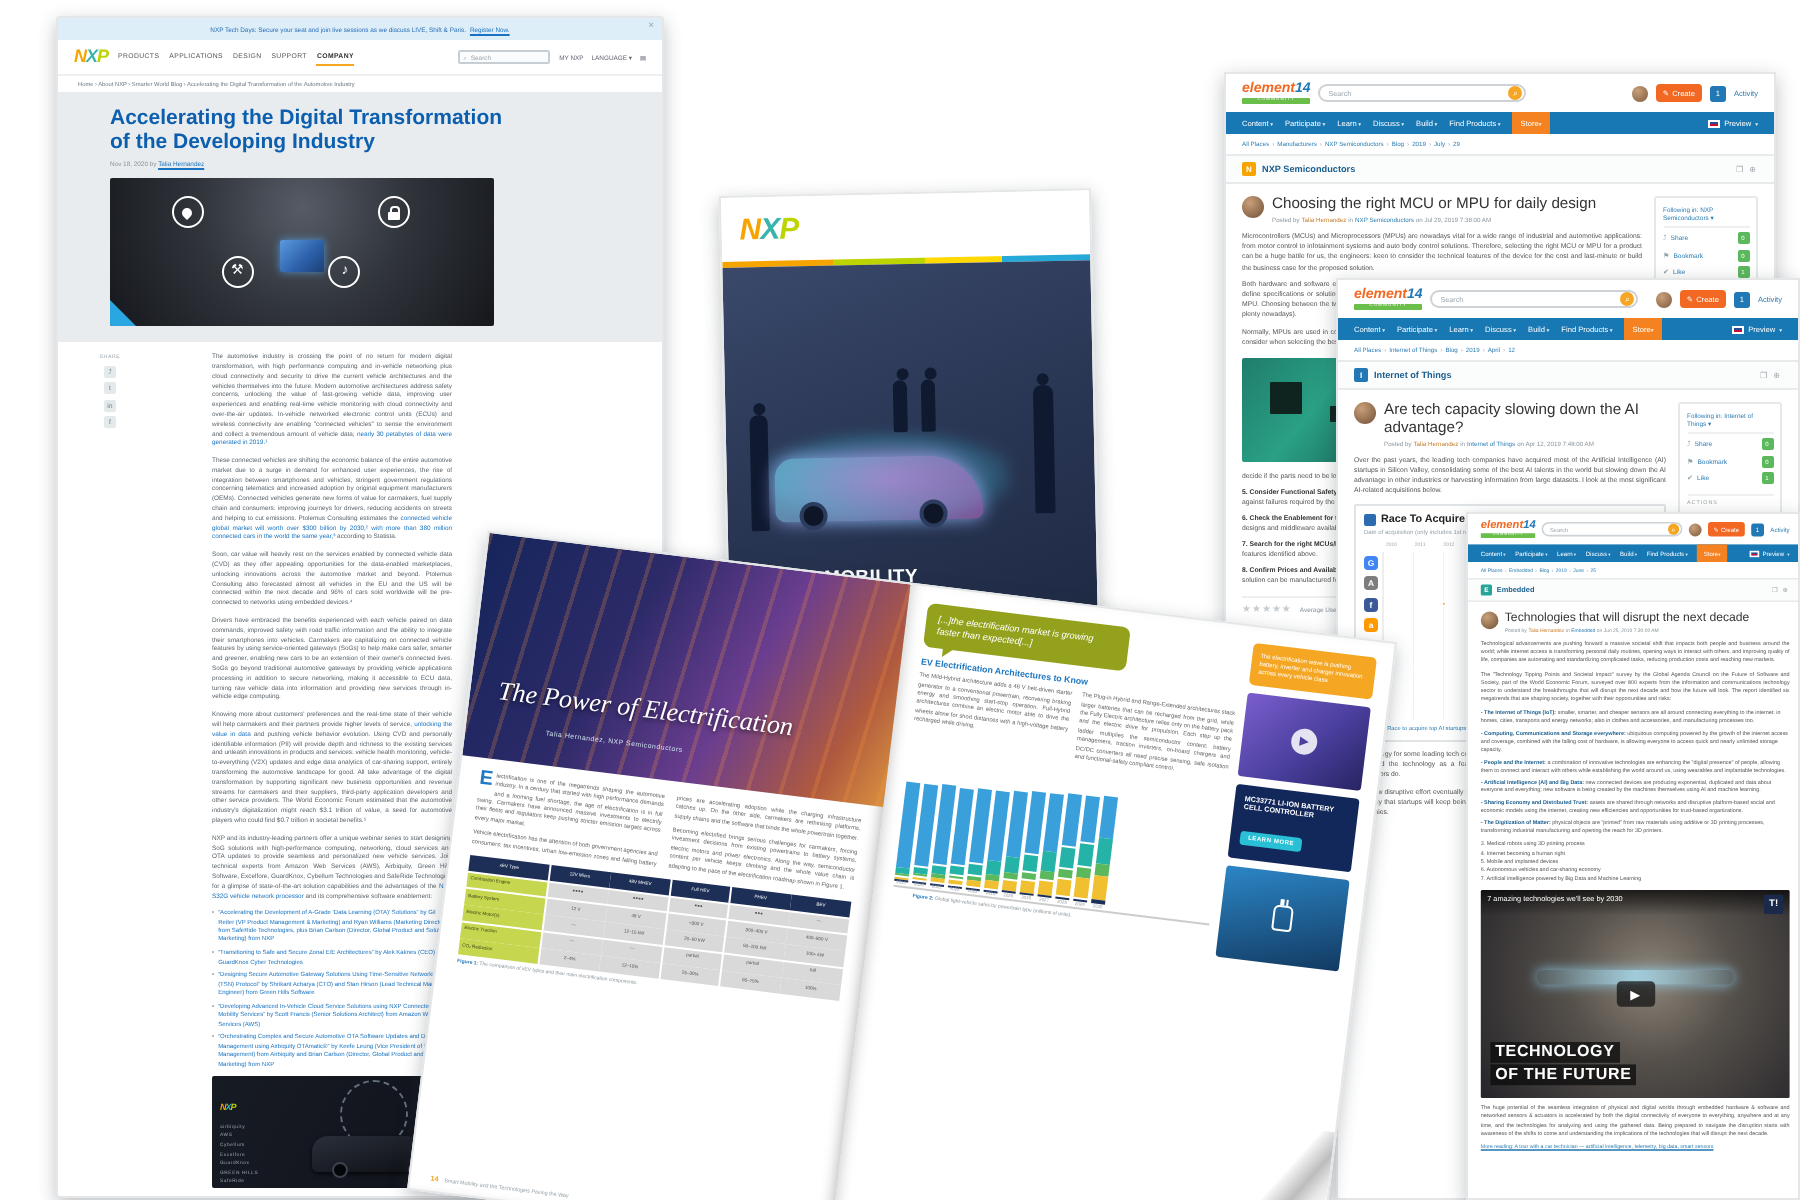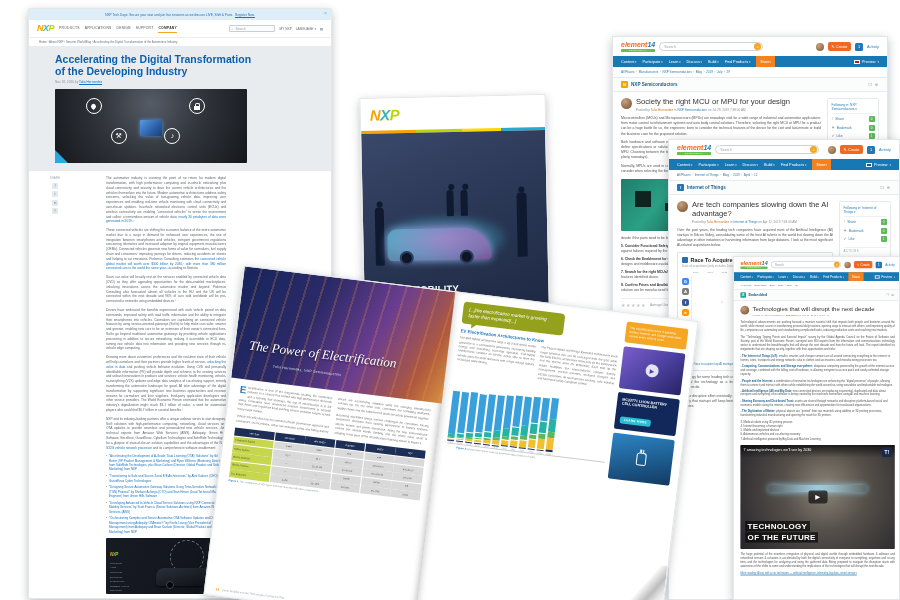--- a/index.html
+++ b/index.html
@@ -349,21 +349,21 @@
     <div class="e14-group">
       <span class="e14-group-ico" style="background: rgb(246, 165, 0);">N</span>
       <span class="e14-group-name">NXP Semiconductors</span>
       <span class="e14-group-actions">❐ ⊕</span>
     </div>
     <div class="e14-main">
       <div class="e14-article">
         <div class="e14-title-row">
           <span class="e14-avatar-lg"></span>
           <span>
-            <div class="e14-title">Society the right MCU or MPU for your design</div>
+            <div class="e14-title">Choosing the right MCU or MPU for daily design</div>
             <div class="e14-byline">
               <span>Posted by</span>
               <span class="lnk-a">Talia Hernandez</span>
               <span>in</span>
               <span class="lnk-g">NXP Semiconductors</span>
               <span>on Jul 29, 2019 7:38:00 AM</span>
             </div>
           </span>
         </div>
         <div>
@@ -467,21 +467,21 @@
     <div class="e14-group">
       <span class="e14-group-ico" style="background: rgb(33, 120, 181);">I</span>
       <span class="e14-group-name">Internet of Things</span>
       <span class="e14-group-actions">❐ ⊕</span>
     </div>
     <div class="e14-main">
       <div class="e14-article">
         <div class="e14-title-row">
           <span class="e14-avatar-lg"></span>
           <span>
-            <div class="e14-title">Are tech companies slowing down the AI advantage?</div>
+            <div class="e14-title">Are tech capacity slowing down the AI advantage?</div>
             <div class="e14-byline">
               <span>Posted by</span>
               <span class="lnk-a">Talia Hernandez</span>
               <span>in</span>
               <span class="lnk-g">Internet of Things</span>
               <span>on Apr 12, 2019 7:48:00 AM</span>
             </div>
           </span>
         </div>
         <div>

